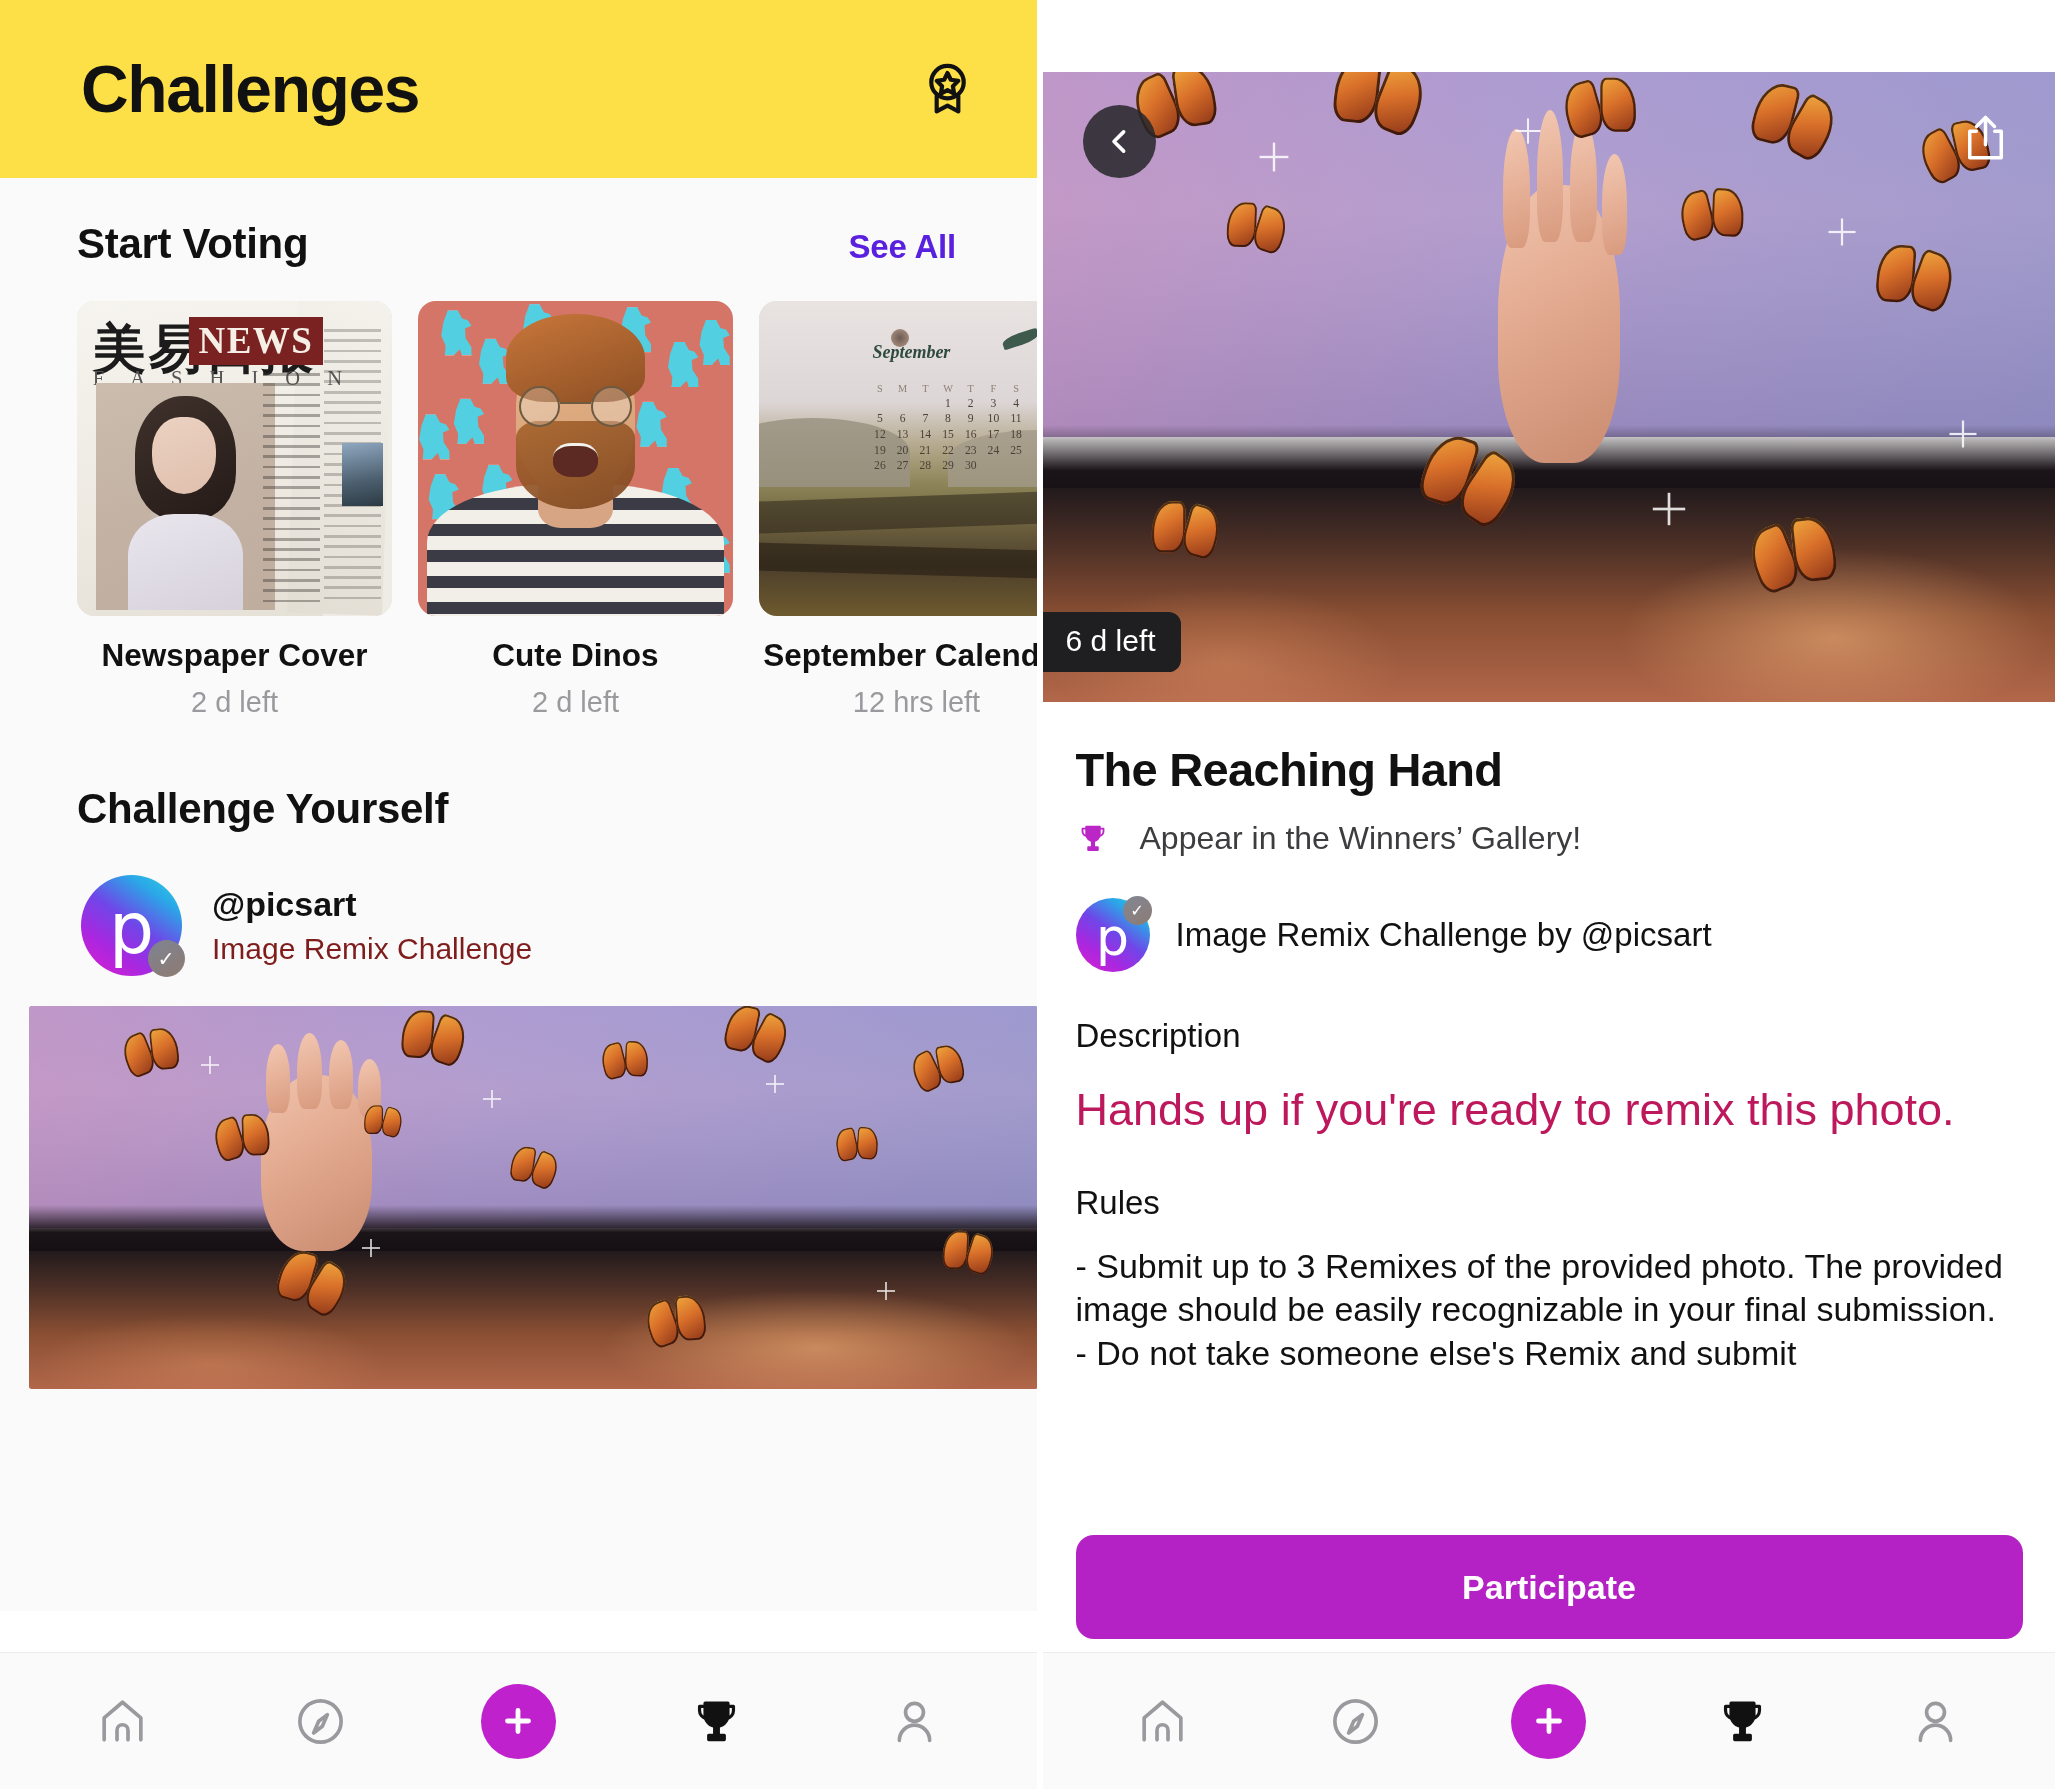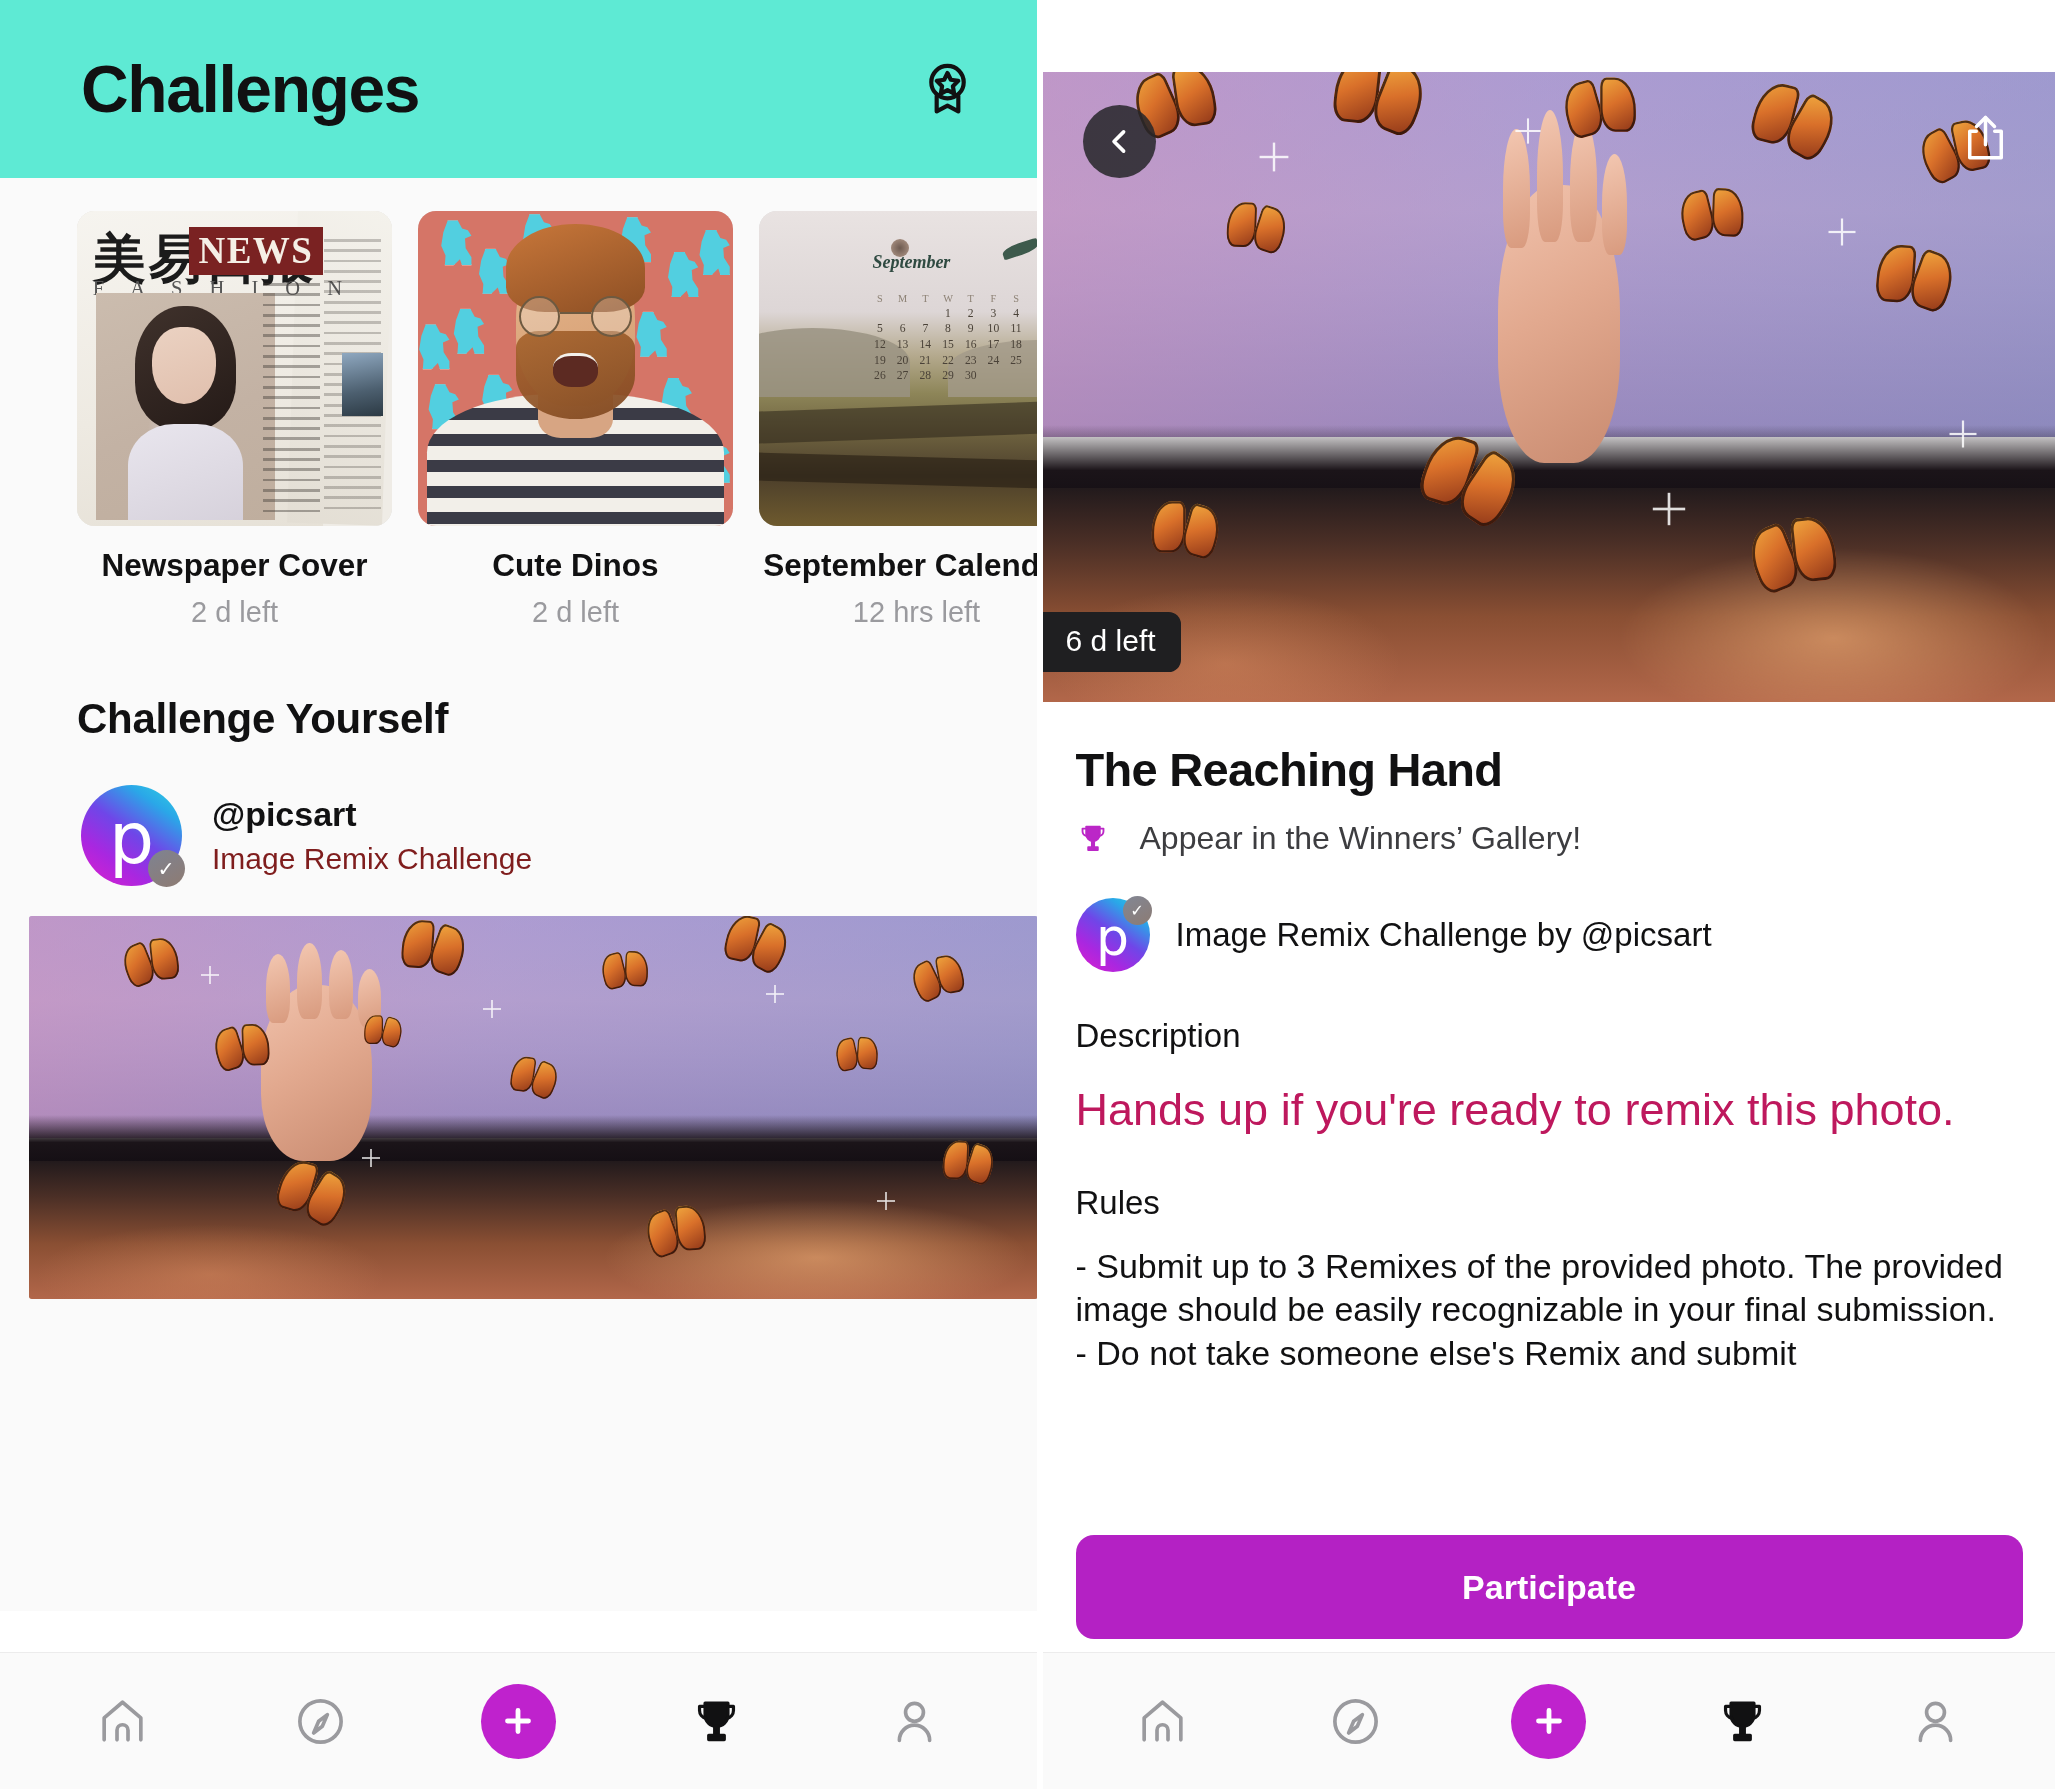--- a/index.html
+++ b/index.html
@@ -18,21 +18,21 @@
     position: relative;
     overflow: hidden;
     flex: 0 0 1037px;
   }
   .gap-col { flex: 0 0 5.5px; background: #ffffff; }
 
   .hdr {
     height: 178px;
     display: flex; align-items: center; justify-content: space-between;
     padding: 0 60px 0 81px;
-    background: #5eead4;
+    background: #fde047;
   }
   .hdr-title {
     font-size: 66px; font-weight: 700; color: #111112;
     letter-spacing: -1.4px; line-height: 1;
   }
   .award-icon { width: 59px; height: 59px; display: block; }
 
   .left-body {
     background: #fafafa;
     height: 1433px;
@@ -423,20 +423,24 @@
         <svg class="award-icon" viewBox="0 0 24 24" fill="none" stroke="#111112" stroke-width="1.7" stroke-linecap="round" stroke-linejoin="round">
           <circle cx="12" cy="9" r="6.6"></circle>
           <path d="M12 5.3l1.35 2.75 3.03.44-2.19 2.14.52 3.02L12 12.22 9.29 13.65l.52-3.02-2.19-2.14 3.03-.44z"></path>
           <path d="M7.6 14.6v6.3l4.4-2.3 4.4 2.3v-6.3"></path>
         </svg>
       </span>
     </div>
 
     <div class="left-body">
 
+      <div class="section-row">
+        <div class="section-title">Start Voting</div>
+        <div class="see-all">See All</div>
+      </div>
 
       <div class="vote-strip">
 
         <div class="vote-card">
           <div class="vote-thumb">
             <div class="np">
               <div class="np-paper"></div>
               <div class="np-paper2"></div>
               <div class="np-cjk">美易日报</div>
               <div class="np-news">NEWS</div>

